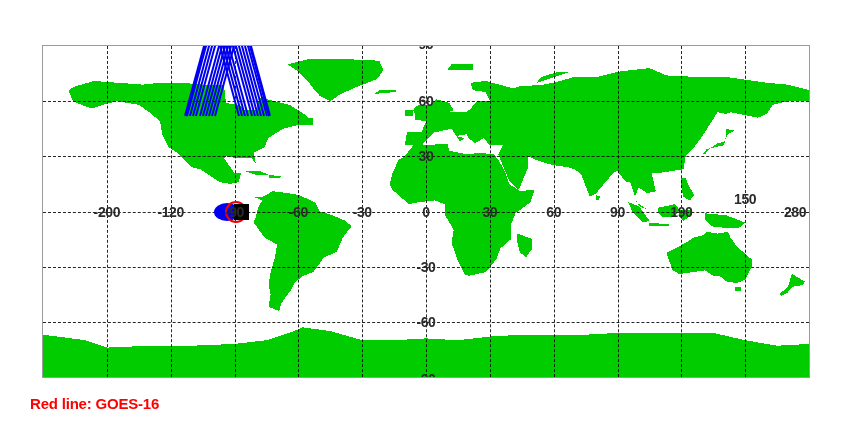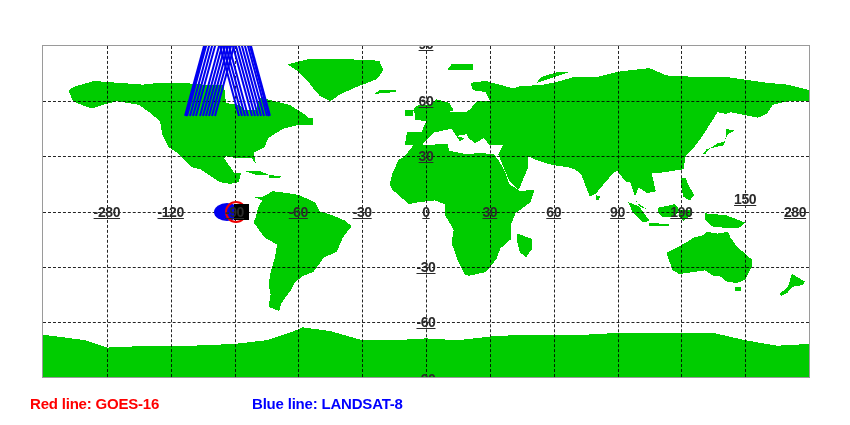--- a/index.html
+++ b/index.html
@@ -18,21 +18,21 @@
   .land{position:absolute;background:#00cc00;}
 
   
   .grid-v{position:absolute;top:0;height:100%;width:0;
           border-left:1px dashed #000;opacity:.85;}
   .grid-h{position:absolute;left:0;width:100%;height:0;
           border-top:1px dashed #000;opacity:.85;}
 
   
   .lbl{position:absolute;font-weight:bold;font-size:14px;color:#2b2b2b;
-       letter-spacing:-.4px;white-space:nowrap;line-height:1;text-decoration:underline;}
+       letter-spacing:-.4px;white-space:nowrap;line-height:1;}
   .lat-lbl{transform:translate(-50%,-50%);}
   .lon-lbl{transform:translate(-50%,-50%);}
 
   
   #tracks{position:absolute;left:0;top:0;width:766px;height:331px;}
   .trk{position:absolute;background:#0000ee;transform-origin:50% 0;}
 
   
   #sat-blue-marker{position:absolute;background:#0000ee;border-radius:50%;}
   #geo-red-marker{position:absolute;border:2px solid #ee0000;border-radius:50%;
@@ -1133,34 +1133,33 @@
       <div id="geo-red-marker" style="left: 181.564px; top: 154.5px; width: 18px; height: 18px;"></div>
       <div id="sat-black-marker" style="left: 190.883px; top: 157.5px; width: 15px; height: 16px;"></div>
 
       <div id="label-layer">
           <span class="lbl lat-lbl" style="left: 383px; top: -2px;">90</span>
           <span class="lbl lat-lbl" style="left: 383px; top: 55.1667px;">60</span>
           <span class="lbl lat-lbl" style="left: 383px; top: 110.333px;">30</span>
           <span class="lbl lat-lbl" style="left: 383px; top: 220.667px;">-30</span>
           <span class="lbl lat-lbl" style="left: 383px; top: 275.833px;">-60</span>
           <span class="lbl lat-lbl" style="left: 383px; top: 333px;">-90</span>
-          <span class="lbl lon-lbl" style="left: 63.8333px; top: 165.5px;">-280</span>
+          <span class="lbl lon-lbl" style="left: 63.8333px; top: 165.5px;">-200</span>
           <span class="lbl lon-lbl" style="left: 127.667px; top: 165.5px;">-120</span>
           <span class="lbl lon-lbl" style="left: 191.5px; top: 165.5px;">-90</span>
           <span class="lbl lon-lbl" style="left: 255.333px; top: 165.5px;">-60</span>
           <span class="lbl lon-lbl" style="left: 319.167px; top: 165.5px;">-30</span>
           <span class="lbl lon-lbl" style="left: 383px; top: 165.5px;">0</span>
           <span class="lbl lon-lbl" style="left: 446.833px; top: 165.5px;">30</span>
           <span class="lbl lon-lbl" style="left: 510.667px; top: 165.5px;">60</span>
           <span class="lbl lon-lbl" style="left: 574.5px; top: 165.5px;">90</span>
           <span class="lbl lon-lbl" style="left: 638.333px; top: 165.5px;">190</span>
           <span class="lbl lon-lbl" style="left: 702.167px; top: 153px;">150</span>
           <span class="lbl lon-lbl" style="left: 752px; top: 165.5px;">280</span>
         </div>
     </div>
   </div>
 
   <div id="legend">
     <span class="leg" id="leg-goes">Red line: GOES-16</span>
-    <span class="leg" id="leg-landsat">Blue line: LANDSAT-8</span>
   </div>
 
 </div>
 
 </body></html>

